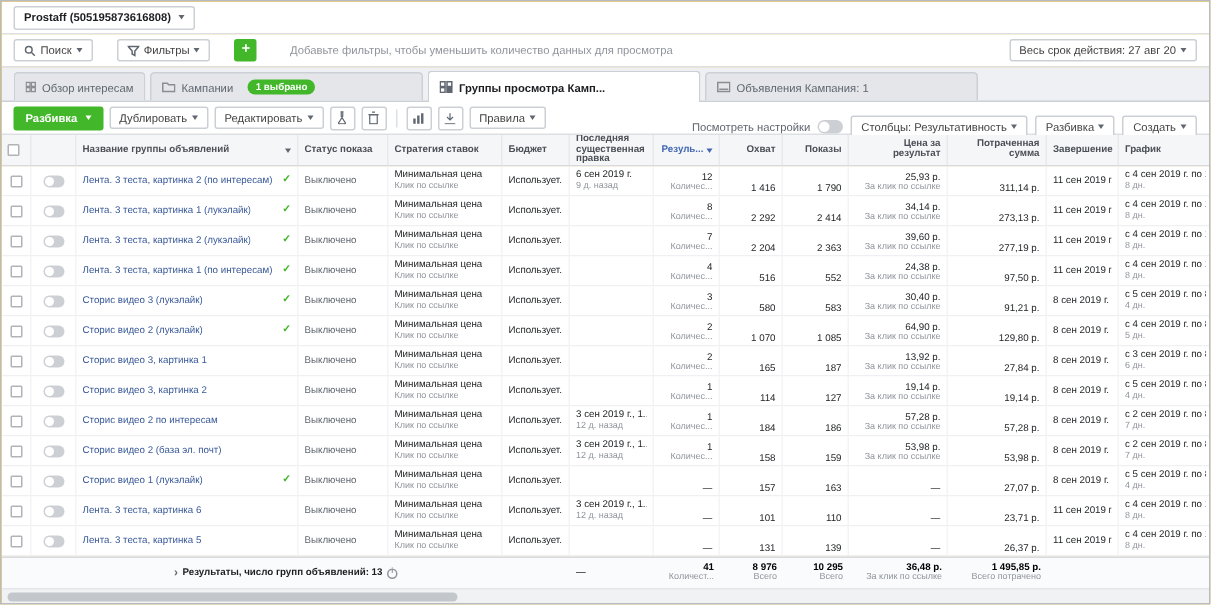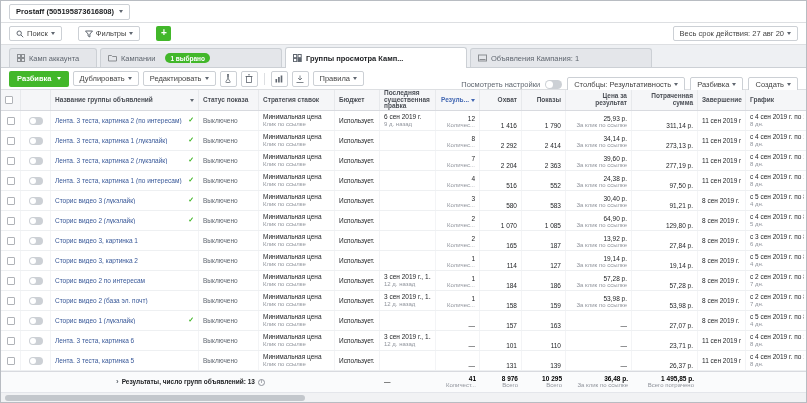--- a/index.html
+++ b/index.html
@@ -106,35 +106,36 @@
       <span class="caret"></span>
     </div>
     <div class="btn">
       <svg width="8" height="8" viewBox="0 0 8 8">
           <path d="M0.5 1 h7 l-2.6 3 v3 l-1.8 -1 v-2 z" fill="none" stroke="#606770"></path>
         </svg>
       <span>Фильтры</span>
       <span class="caret"></span>
     </div>
     <div class="plus-btn">+</div>
+    <span class="hint">Добавьте фильтры, чтобы уменьшить количество данных для просмотра</span>
     <div class="btn spacer">
       <span>Весь срок действия: 27 авг 20</span>
       <span class="caret"></span>
     </div>
   </div>
 
   <div class="tab-bar">
     <div class="tab small">
       <svg width="8" height="8" viewBox="0 0 8 8">
           <rect x="0.5" y="0.5" width="3" height="3" fill="none" stroke="#8a8d91"></rect>
           <rect x="4.5" y="0.5" width="3" height="3" fill="none" stroke="#8a8d91"></rect>
           <rect x="0.5" y="4.5" width="3" height="3" fill="none" stroke="#8a8d91"></rect>
           <rect x="4.5" y="4.5" width="3" height="3" fill="none" stroke="#8a8d91"></rect>
         </svg>
-      <span>Камп аккаунта</span>
+      <span>Обзор интересам</span>
     </div>
     <div class="tab big">
       <svg width="9" height="8" viewBox="0 0 9 8">
           <path d="M0.5 1.5 h3 l1 1 h4 v4.5 h-8 z" fill="none" stroke="#8a8d91"></path>
         </svg>
       <span>Кампании</span>
       <span class="badge">1 выбрано</span>
     </div>
     <div class="tab big active">
       <svg width="9" height="8" viewBox="0 0 9 8">

